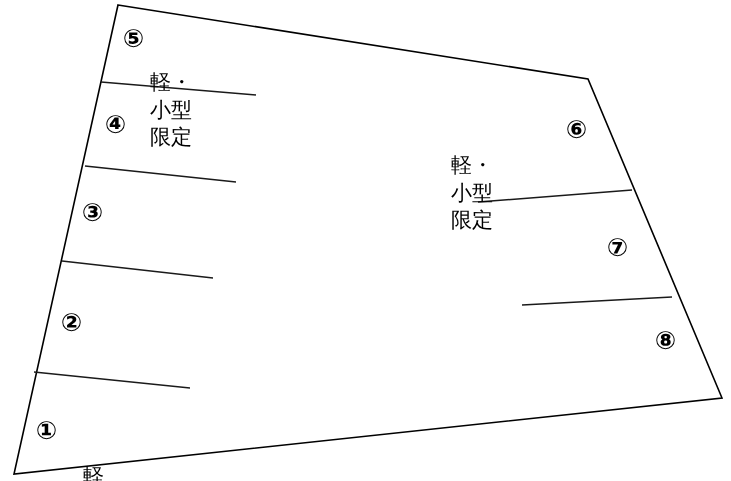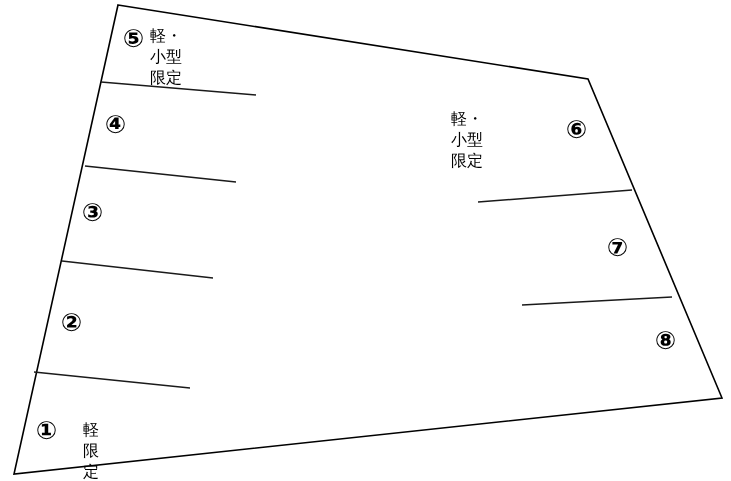--- a/index.html
+++ b/index.html
@@ -61,25 +61,26 @@
     font-size: 25px;
     font-weight: 700;
     color: #000000;
     line-height: 1;
     letter-spacing: 0;
     -webkit-font-smoothing: antialiased;
   }
   .stall-note {
     position: absolute;
     font-family: "DejaVu Sans", "Liberation Sans", sans-serif;
-    font-size: 16px;
+    font-size: 21px;
     font-weight: 400;
     color: #000000;
     line-height: 1.32;
     white-space: pre-line;
+    margin-top: 44px;
   }
   .note-center {
     text-align: center;
   }
   .note-left {
     text-align: left;
   }
 </style>
 </head>
 <body>

